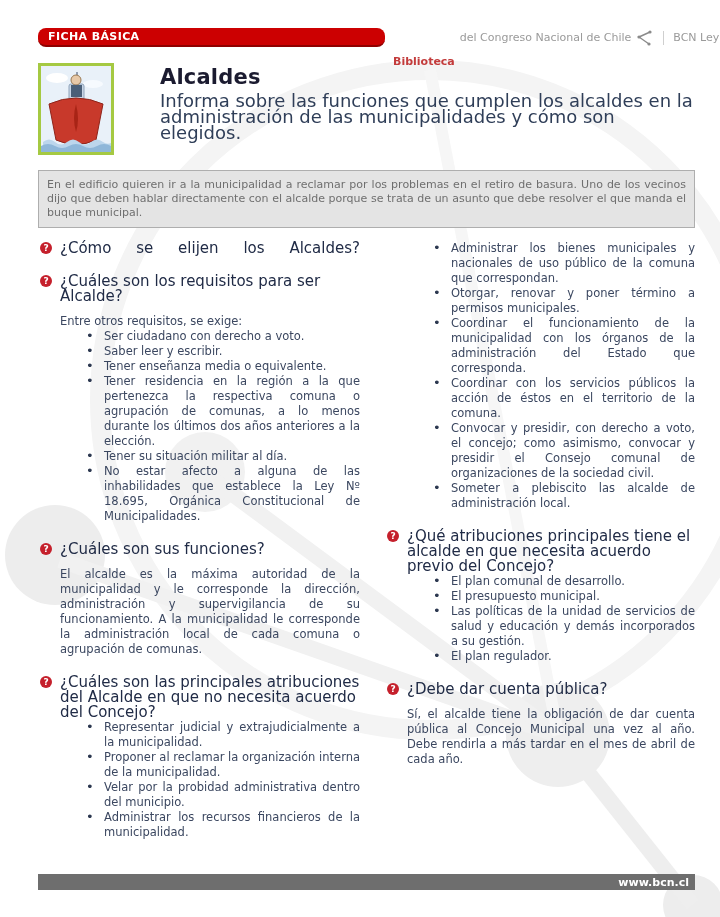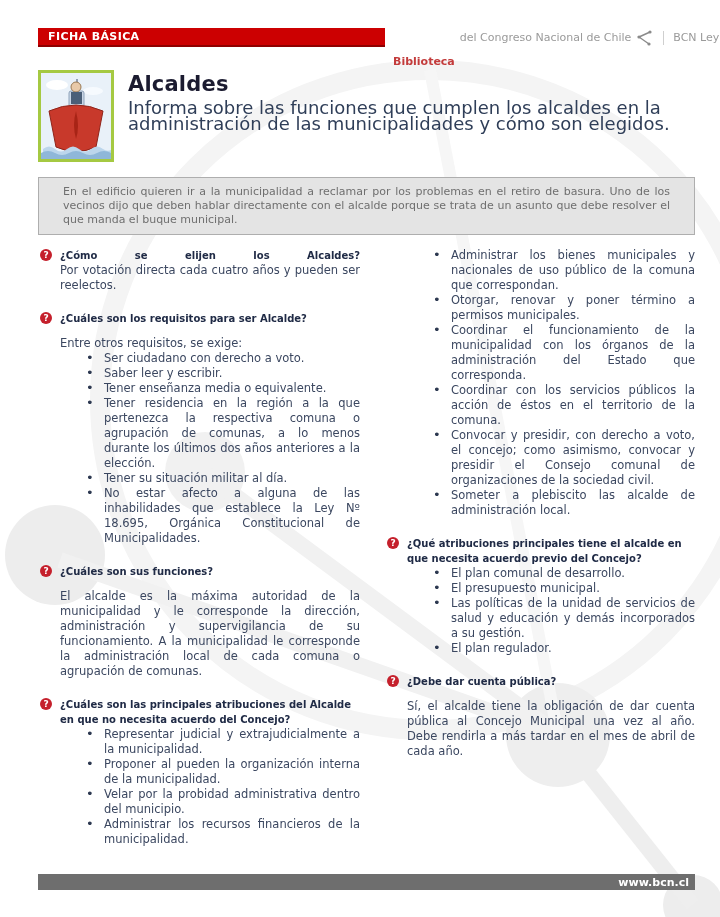--- a/index.html
+++ b/index.html
@@ -11,59 +11,60 @@
   #watermark { position:absolute; inset:0; z-index:0; pointer-events:none; }
   #page { position:relative; z-index:1; padding:28px 25px 0 38px; }
 
   
   .topbar { display:flex; align-items:center; height:19px; }
   .ficha-bar {
     background:#cc0001; color:#ffffff; width:347px; height:19px; flex:0 0 347px;
     font-size:11px; font-weight:bold; letter-spacing:.4px;
     display:flex; align-items:center; padding-left:10px;
     border-bottom:2px solid #8f0000;
+    border-radius:8px;
   }
   .brand { display:flex; align-items:center; gap:5px; margin-left:8px; font-size:11px; white-space:nowrap; }
   .brand .b-red { color:#c33b3b; font-weight:bold;margin-top:48px; }
   .brand .b-gray { color:#9a9a9a; }
   .brand .divider { width:1px; height:14px; background:#cfcfcf; margin:0 4px; }
   .bcn-icon svg { display:block; }
 
   
-  .hero { display:flex; margin-top:23px; }
+  .hero { display:flex; margin-top:16px;gap:32px; }
   .logo-frame {
     width:76px; height:92px; border:3px solid #a5c942; background:#ffffff;
     flex:0 0 76px; overflow:hidden;
   }
   .hero-text { padding:2px 0 0 14px; }
   .page-title { font-size:21px; font-weight:bold; color:#1b1b30; letter-spacing:.2px; }
   .page-subtitle { font-size:18px; color:#2f3e58; margin-top:4px; line-height:16px; max-width:555px; }
 
   
   .intro-box {
     margin-top:15px; background:#e4e4e4; border:1px solid #aeaeae;
-    color:#6f6f6f; font-size:11px; line-height:14px; padding:7px 24px;
+    color:#6f6f6f; font-size:11px; line-height:14px; padding:7px 8px;
     text-align:justify;
   }
 
   
   .columns { display:flex; margin-top:13px; min-height:632px; }
   .col { position:relative; }
   .col-left  { width:322px; flex:0 0 322px; }
   .col-gap   { width:25px;  flex:0 0 25px; }
   .col-right { width:310px; flex:0 0 310px; }
 
   section.qa { position:relative; margin-bottom:18px; font-size:11.5px; line-height:15px; }
   .q-row { position:relative; padding-left:22px; }
   .q-icon {
     position:absolute; left:2px; top:1px; width:12px; height:12px;
     background:#c5202c; border-radius:50%; color:#ffffff;
     font-size:9px; font-weight:bold; line-height:12px; text-align:center;
   }
-  .q-text { font-size:10px; font-weight:bold; color:#202b46; line-height:15px; }
+  .q-text { font-size:15px; font-weight:normal; color:#202b46; line-height:15px; }
   .q-text.stretch { text-align:justify; text-align-last:justify; }
   .answer { margin:10px 0 0 22px; text-align:justify; }
   section.qa.tight .answer { margin-top:0; }
   ul.bullets { list-style:none; margin-left:46px; }
   ul.bullets li { position:relative; padding-left:20px; text-align:justify; }
   ul.bullets li::before {
     content:"\2022"; position:absolute; left:2px; top:-1px; font-size:13px; color:#2c3850;
   }
 
   
@@ -135,21 +136,20 @@
 
   <div class="intro-box">En el edificio quieren ir a la municipalidad a reclamar por los problemas en el retiro de basura. Uno de los vecinos dijo que deben hablar directamente con el alcalde porque se trata de un asunto que debe resolver el que manda el buque municipal.</div>
 
   <div class="columns">
     <div class="col col-left">
         <section class="qa tight">
           <div class="q-row">
             <span class="q-icon">?</span>
             <h3 class="q-text stretch">¿Cómo se elijen los Alcaldes?</h3>
           </div>
-          <p class="answer">Por votación directa cada cuatro años y pueden ser reelectos.</p>
         </section>
         <section class="qa">
           <div class="q-row">
             <span class="q-icon">?</span>
             <h3 class="q-text">¿Cuáles son los requisitos para ser Alcalde?</h3>
           </div>
           <p class="answer">Entre otros requisitos, se exige:</p>
           <ul class="bullets">
             <li>Ser ciudadano con derecho a voto.</li>
             <li>Saber leer y escribir.</li>
@@ -166,21 +166,21 @@
           </div>
           <p class="answer">El alcalde es la máxima autoridad de la municipalidad y le corresponde la dirección, administración y supervigilancia de su funcionamiento. A la municipalidad le corresponde la administración local de cada comuna o agrupación de comunas.</p>
         </section>
         <section class="qa">
           <div class="q-row">
             <span class="q-icon">?</span>
             <h3 class="q-text">¿Cuáles son las principales atribuciones del Alcalde en que no necesita acuerdo del Concejo?</h3>
           </div>
           <ul class="bullets">
             <li>Representar judicial y extrajudicialmente a la municipalidad.</li>
-            <li>Proponer al pueden la organización interna de la municipalidad.</li>
+            <li>Proponer al reclamar la organización interna de la municipalidad.</li>
             <li>Velar por la probidad administrativa dentro del municipio.</li>
             <li>Administrar los recursos financieros de la municipalidad.</li>
           </ul>
         </section>
       </div>
     <div class="col-gap"></div>
     <div class="col col-right">
         <section class="qa">
           <ul class="bullets">
             <li>Administrar los bienes municipales y nacionales de uso público de la comuna que correspondan.</li>

